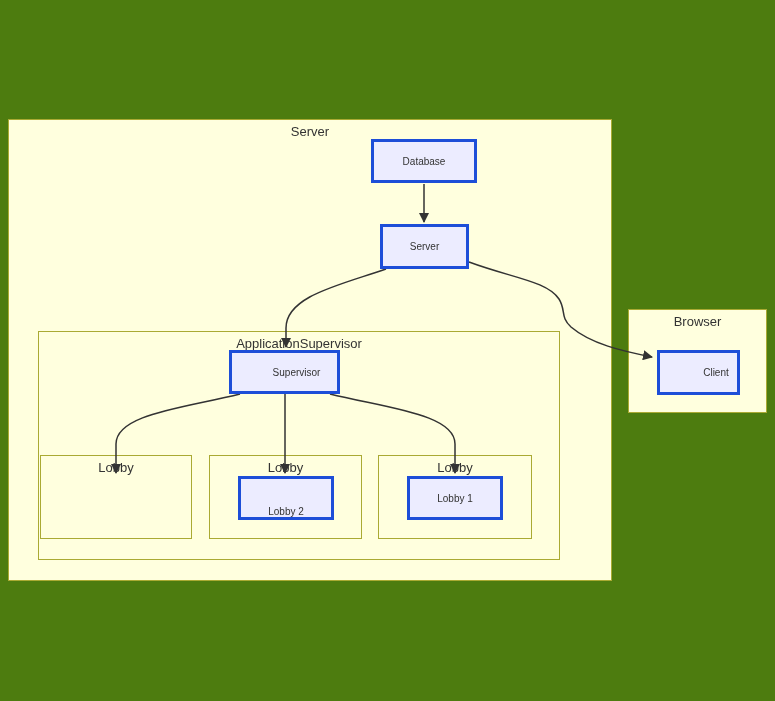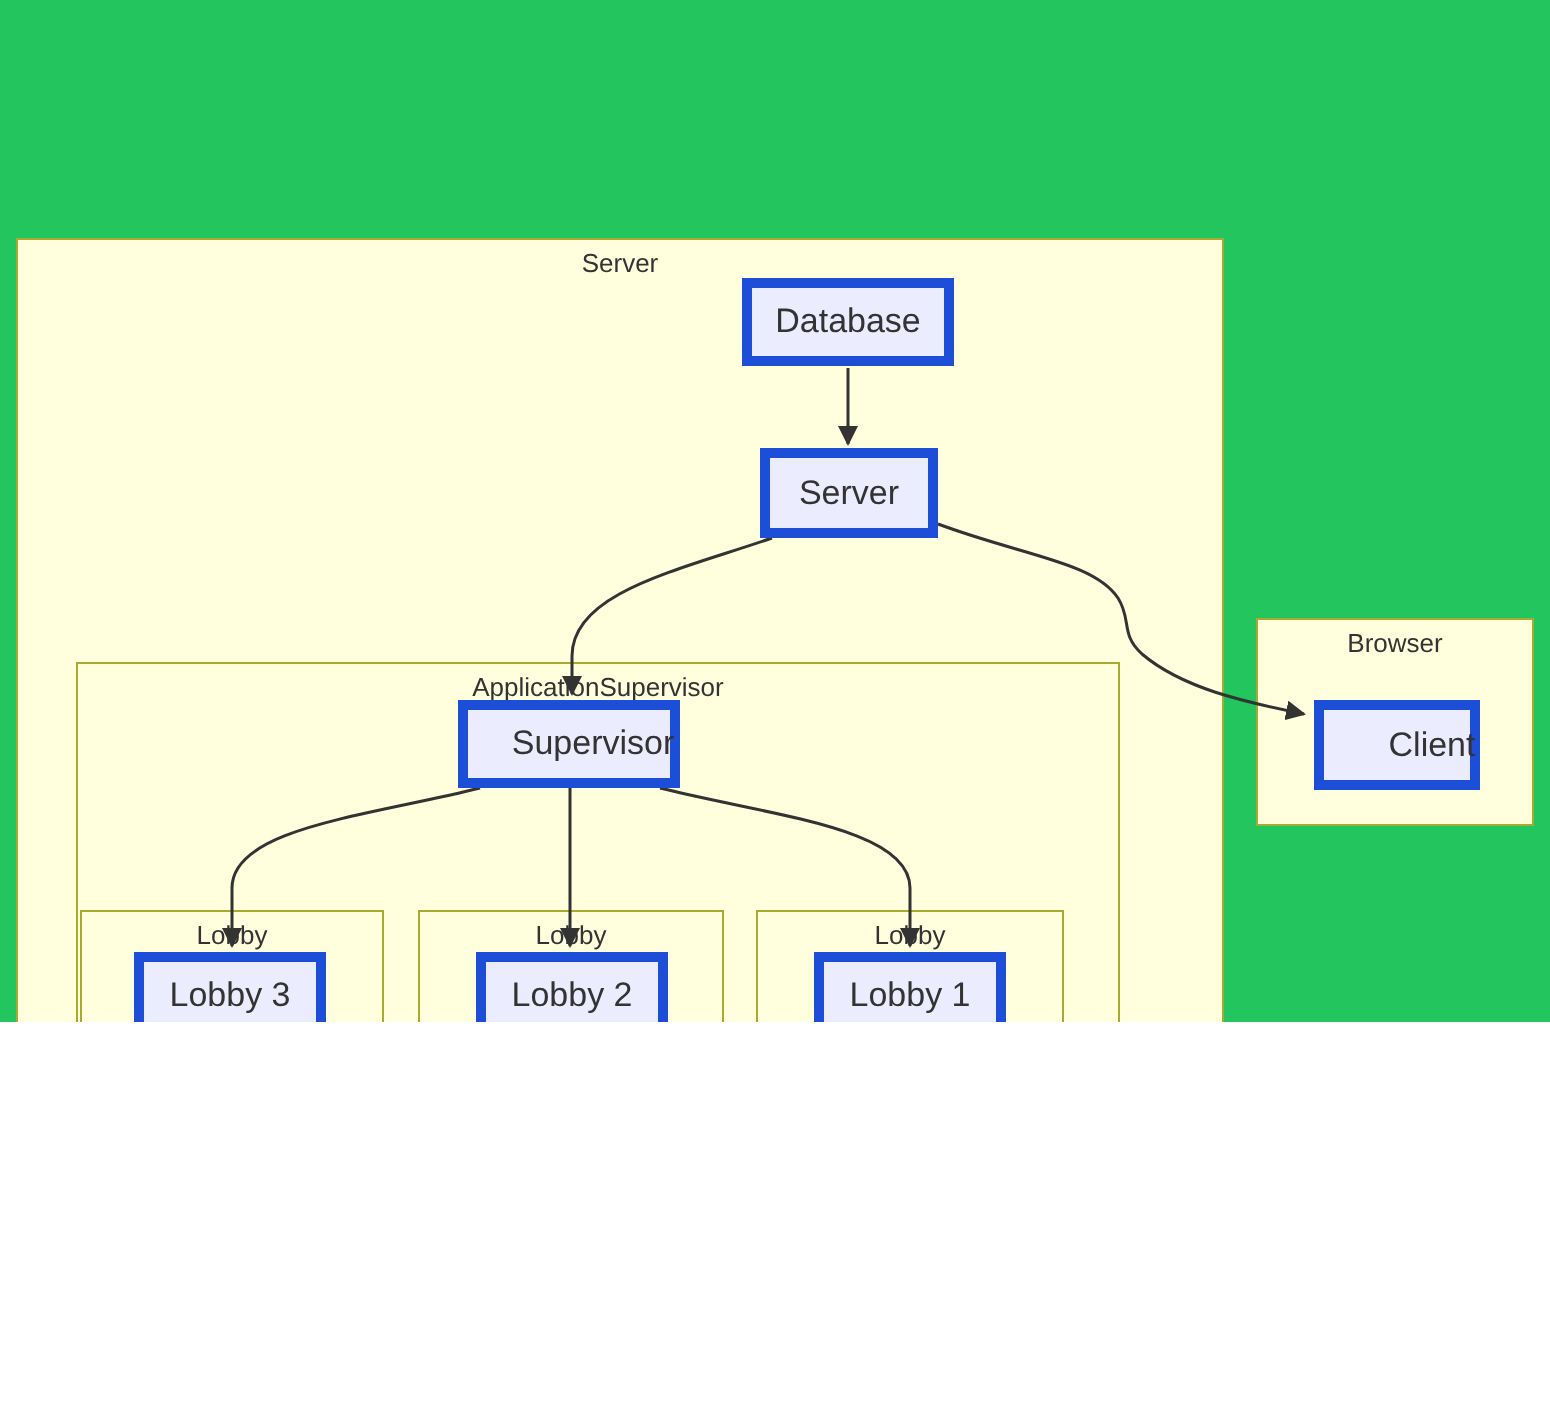--- a/index.html
+++ b/index.html
@@ -4,22 +4,22 @@
 <style>
   html, body {
     margin: 0;
     padding: 0;
     background: #ffffff;
     font-family: "Liberation Sans", sans-serif;
   }
   .canvas {
     position: relative;
     width: 775px;
-    height: 511px;
-    background: #22c55e;
+    height: 701px;
+    background: #4d7c0f;
     overflow: hidden;
     text-decoration: underline;
   }
   .cluster {
     position: absolute;
     background: #ffffde;
     border: 1px solid #aaaa33;
     box-sizing: border-box;
   }
   .cluster-label {
@@ -28,26 +28,26 @@
     left: 0;
     right: 0;
     text-align: center;
     font-size: 13px;
     color: #333333;
     white-space: nowrap;
   }
   .node {
     position: absolute;
     background: #ececff;
-    border: 5px solid #1d4ed8;
+    border: 3px solid #1d4ed8;
     box-sizing: border-box;
     display: flex;
     align-items: center;
     justify-content: center;
-    font-size: 17px;
+    font-size: 10px;
     color: #333333;
     z-index: 3;
   }
   .edges-layer {
     position: absolute;
     top: 0;
     left: 0;
     z-index: 2;
     pointer-events: none;
   }
@@ -105,25 +105,22 @@
   </div>
 
   <div class="node" style="left:380px; top:224px; width:89px; height:45px;">
     <span>Server</span>
   </div>
 
   <div class="node" style="left:229px; top:350px; width:111px; height:44px;padding-left:24px;">
     <span>Supervisor</span>
   </div>
 
-  <div class="node" style="left:67px; top:476px; width:96px; height:44px;">
-    <span>Lobby 3</span>
-  </div>
 
-  <div class="node" style="left:238px; top:476px; width:96px; height:44px;">
+  <div class="node" style="left:238px; top:476px; width:96px; height:44px;align-items:flex-end;">
     <span>Lobby 2</span>
   </div>
 
   <div class="node" style="left:407px; top:476px; width:96px; height:44px;text-align:center;">
     <span>Lobby 1</span>
   </div>
 
   <div class="node" style="left:657px; top:350px; width:83px; height:45px;padding-left:35px;">
     <span>Client</span>
   </div>

